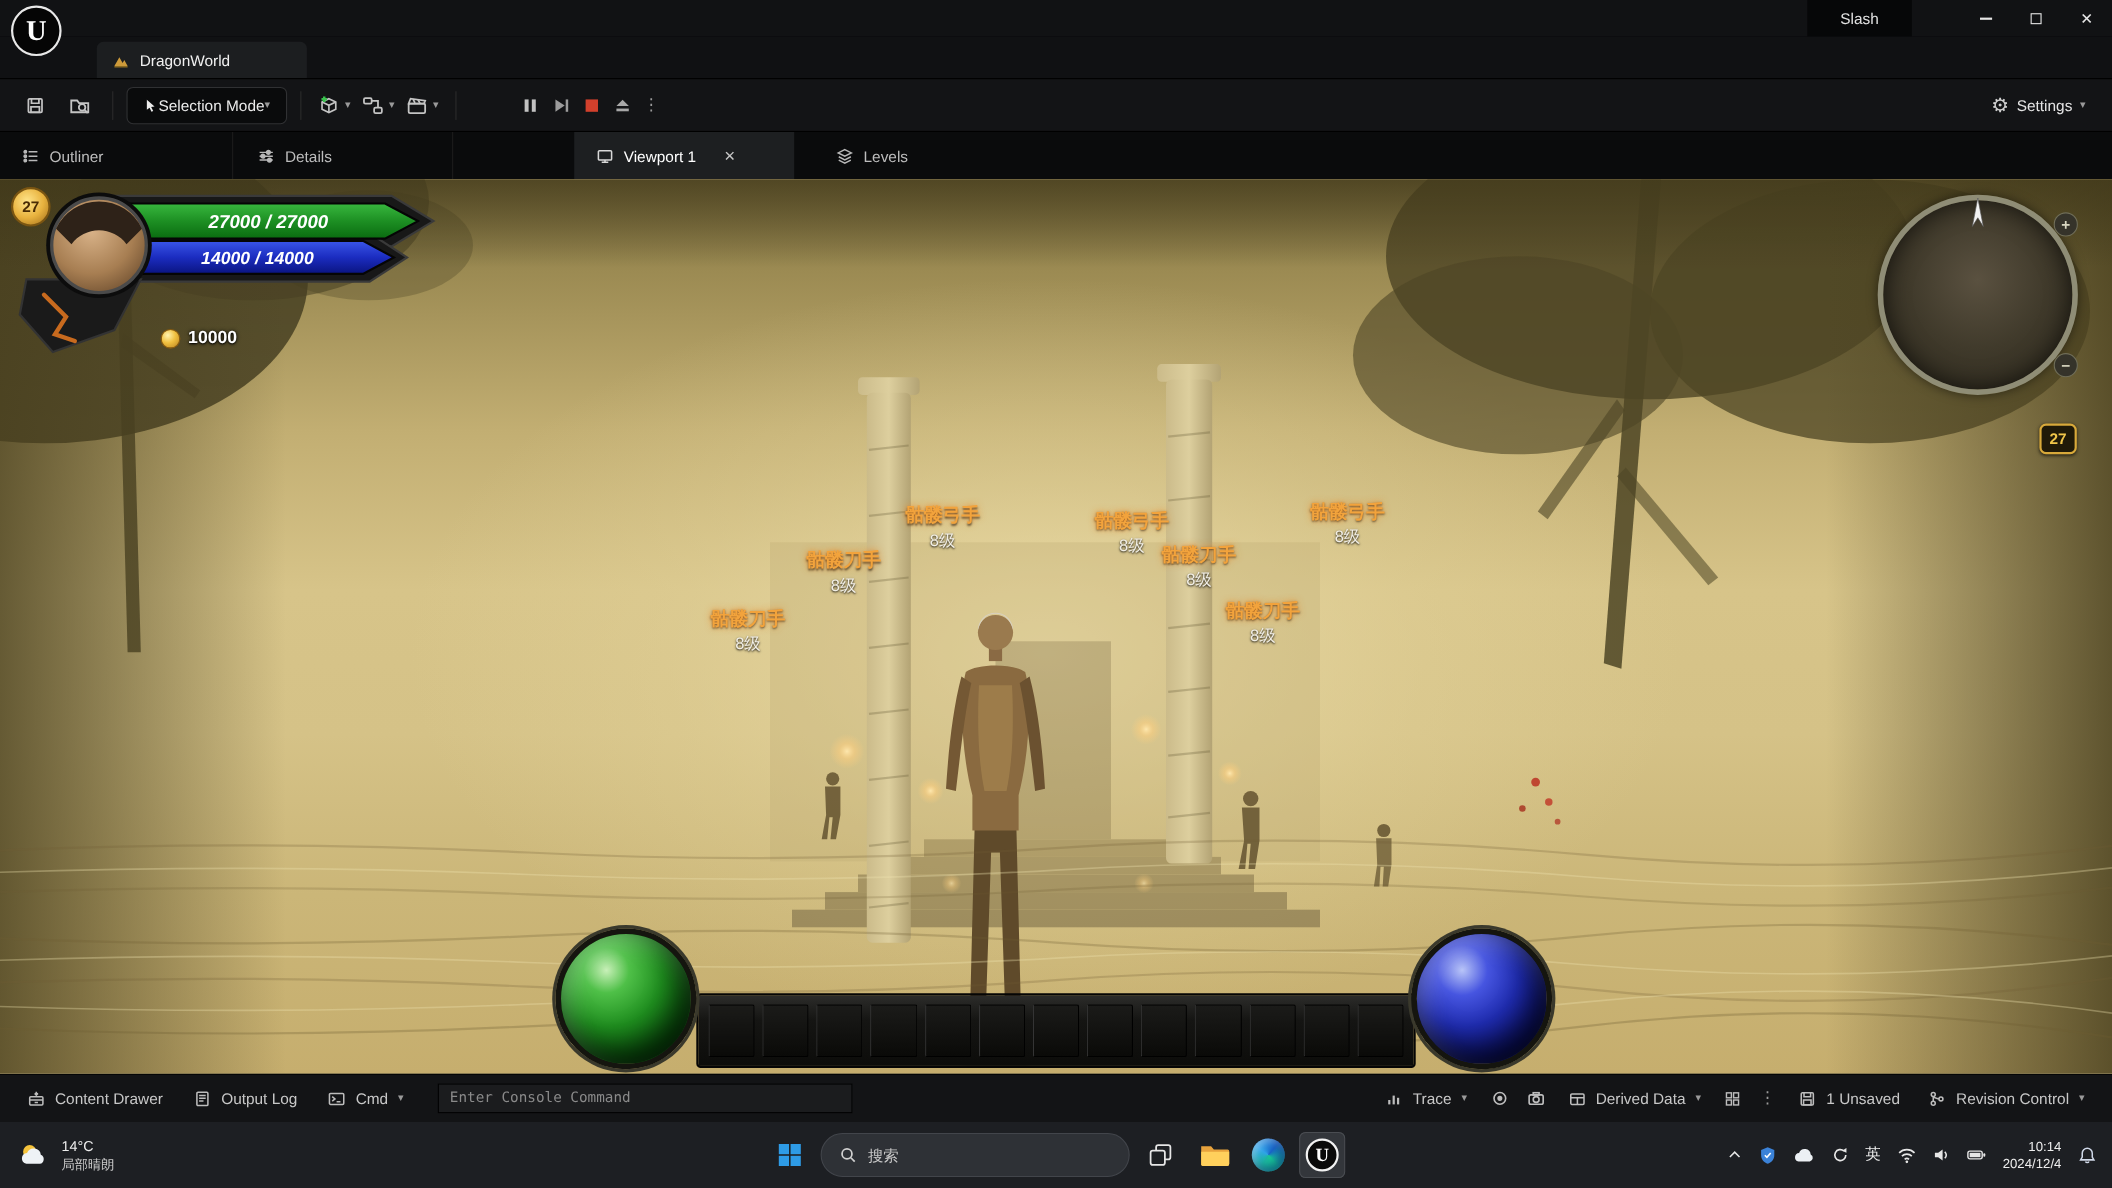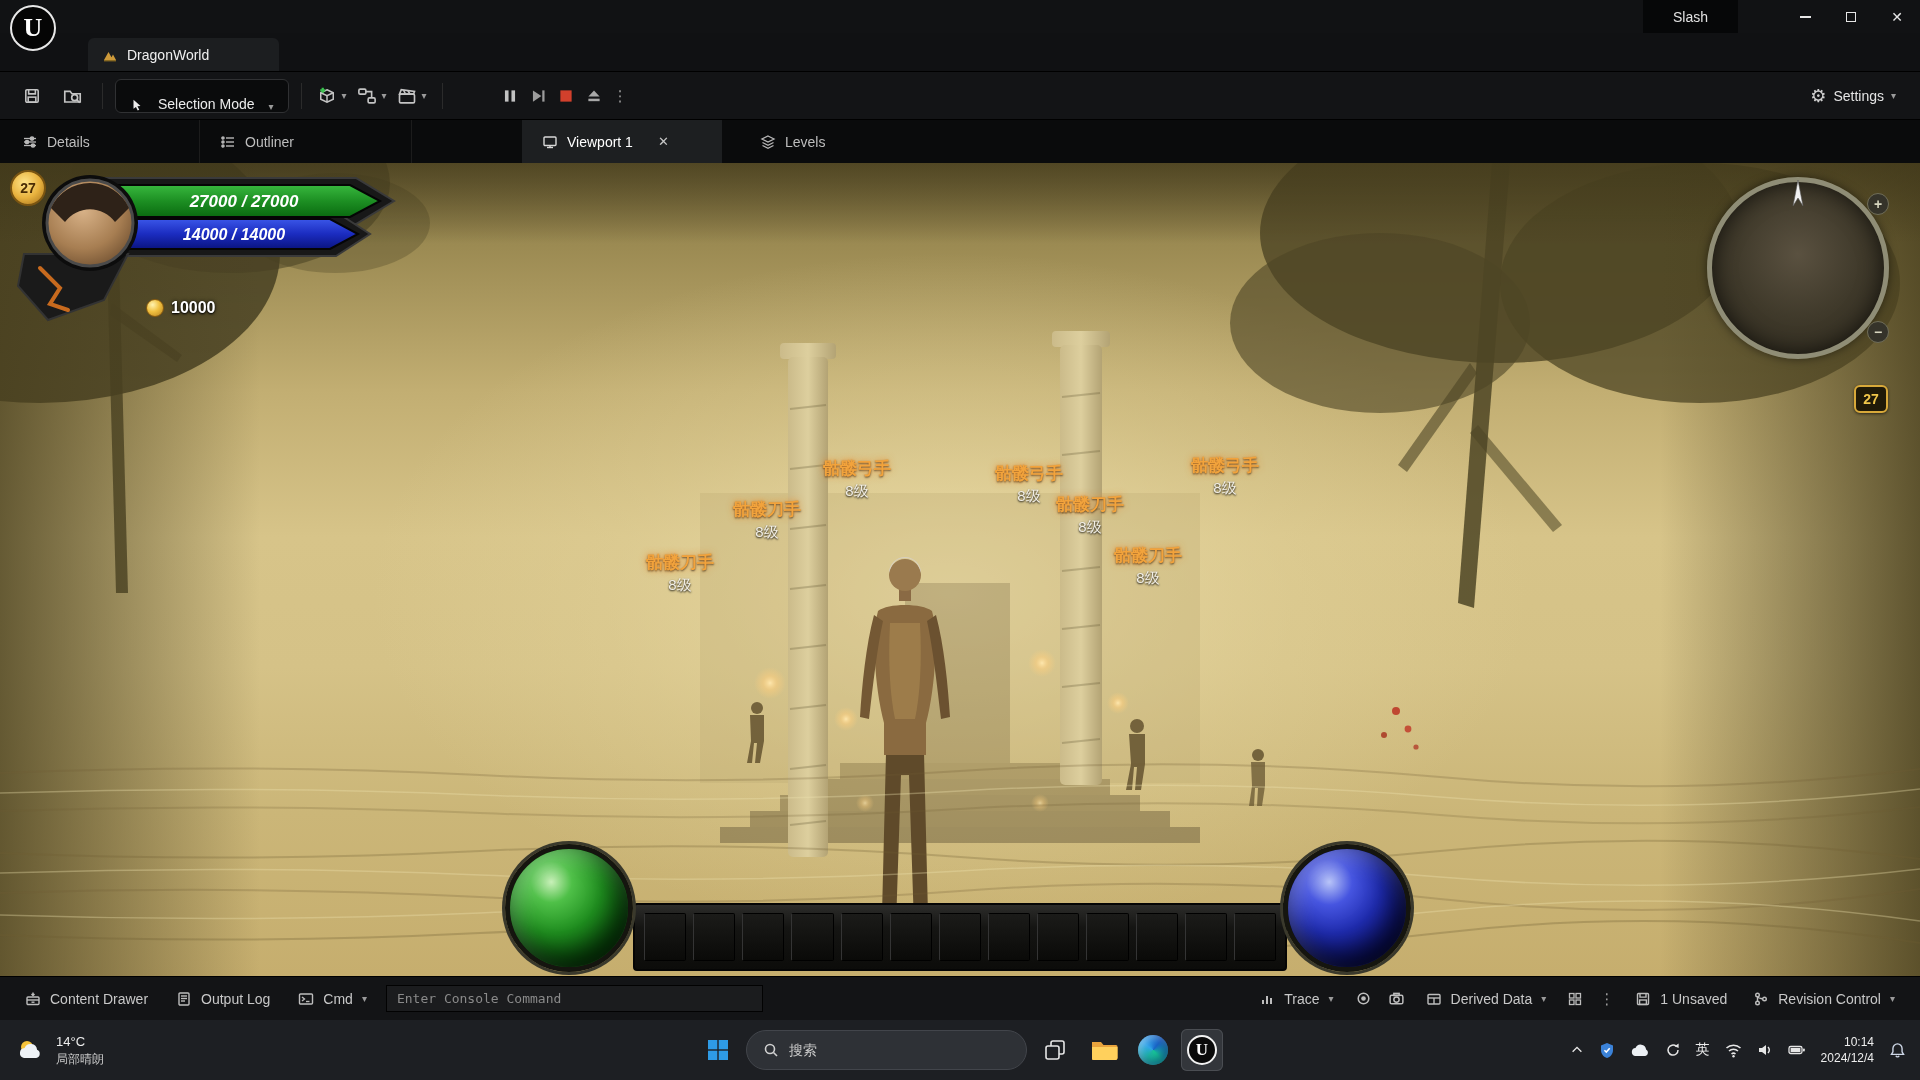--- a/index.html
+++ b/index.html
@@ -23,22 +23,22 @@
   
   .tabrow{height:38px;background:#101113;display:flex;align-items:flex-end;padding-left:88px}
   .project-tab{height:33px;background:#1c1e20;border-radius:6px 6px 0 0;display:flex;align-items:center;gap:9px;
     padding:0 70px 0 14px;color:#f0f0f0;font-size:14px}
 
   
   .toolbar{height:49px;background:#131416;border-top:1px solid #000;border-bottom:1px solid #000;
     display:flex;align-items:center;padding:0 14px;gap:4px}
   .tool-btn{height:34px;min-width:36px;display:flex;align-items:center;justify-content:center;gap:5px;color:#cfcfcf;border-radius:4px}
   .sep{width:1px;height:26px;background:#2b2b2b;margin:0 8px}
-  .sel-mode{background:#0a0b0c;border:1px solid #303133;border-radius:6px;height:34px;padding:0 14px;display:flex;gap:14px;
-    align-items:flex-end;font-size:14px;color:#ececec}
+  .sel-mode{background:#0a0b0c;border:1px solid #303133;border-radius:6px;height:34px;padding:0 14px;display:flex;gap:0;
+    align-items:center;font-size:14px;color:#ececec}
   .chev{font-size:10px;color:#9a9a9a;line-height:1}
   .play-group{display:flex;align-items:center;gap:10px;margin-left:46px}
   .settings{margin-left:auto;display:flex;align-items:center;gap:7px;color:#e4e4e4;font-size:14px;padding-right:10px}
   .gear{font-size:18px;color:#cfcfcf}
 
   
   .paneltabs{height:43px;background:#0a0b0c;display:flex;align-items:stretch;font-size:14px;color:#bdbdbd}
   .ptab{display:flex;align-items:center;gap:9px;padding:0 20px;border-right:1px solid #1c1c1c}
   .ptab.active{background:#1d1f21;color:#fff;border-right:none}
   .ptab .close{margin-left:16px;color:#c8c8c8;font-size:13px}
@@ -84,21 +84,21 @@
   .slotbar{position:absolute;left:633px;top:740px;width:654px;height:68px;border:2px solid #050505;border-radius:4px;
     background:linear-gradient(#2c2c2a,#151513 35%,#0c0c0a);display:flex;align-items:center;padding:7px 9px;gap:7px}
   .slot{flex:1;height:48px;border:1px solid #000;border-left:1px solid #343434;border-radius:2px;
     background:linear-gradient(#1b1b19,#0a0a08)}
 
   
   .statusbar{height:44px;background:#131416;border-top:1px solid #000;display:flex;align-items:center;
     color:#c8c8c8;font-size:14px;padding:0 12px;gap:2px}
   .sb-item{display:flex;align-items:center;gap:9px;padding:0 13px;height:100%}
   .console-input{width:377px;height:27px;background:#1b1c1e;border:1px solid #020202;color:#bdbdbd;
-    font-family:"DejaVu Sans Mono",monospace;font-size:13px;padding:0 10px;margin-left:4px}
+    font-family:"DejaVu Sans Mono",monospace;font-size:13px;padding:0 10px;margin-left:16px}
   .console-input::placeholder{color:#8a8a8a}
   .sb-right{margin-left:auto;display:flex;align-items:flex-end;height:100%}
   .sb-iconbtn{padding:0 8px;display:flex;align-items:center;height:100%}
 
   
   .taskbar{height:60px;background:#1d1f23;display:flex;align-items:center;position:relative;color:#e8e8e8}
   .weather{display:flex;align-items:center;gap:10px;padding-left:16px}
   .weather-txt{line-height:1.35}
   .weather-txt .t{font-size:13px;color:#ececec}
   .weather-txt .d{font-size:12px;color:#c9c9c9}
@@ -220,41 +220,41 @@
       <span class="chev" style="font-size:15px">⋮</span>
     </div>
     <div class="settings">
       <span class="gear">⚙</span>
       <span>Settings</span>
       <span class="chev">▾</span>
     </div>
   </div>
 
   <div class="paneltabs">
+    <div class="ptab w1">
+      <svg class="i" width="16" height="16" viewBox="0 0 16 16" stroke="#b8b8b8" stroke-width="1.4">
+          <circle cx="3" cy="4" r="1.1" fill="#b8b8b8"></circle>
+          <line x1="6" y1="4" x2="14" y2="4"></line>
+          <circle cx="3" cy="8" r="1.1" fill="#b8b8b8"></circle>
+          <line x1="6" y1="8" x2="14" y2="8"></line>
+          <circle cx="3" cy="12" r="1.1" fill="#b8b8b8"></circle>
+          <line x1="6" y1="12" x2="14" y2="12"></line>
+        </svg>
+      <span>Outliner</span>
+    </div>
     <div class="ptab w2">
       <svg class="i" width="16" height="16" viewBox="0 0 16 16" stroke="#b8b8b8" stroke-width="1.3" fill="#b8b8b8">
           <line x1="2" y1="4.5" x2="14" y2="4.5"></line>
           <circle cx="10" cy="4.5" r="1.7"></circle>
           <line x1="2" y1="8" x2="14" y2="8"></line>
           <circle cx="5" cy="8" r="1.7"></circle>
           <line x1="2" y1="11.5" x2="14" y2="11.5"></line>
           <circle cx="11" cy="11.5" r="1.7"></circle>
         </svg>
       <span>Details</span>
-    </div>
-    <div class="ptab w1">
-      <svg class="i" width="16" height="16" viewBox="0 0 16 16" stroke="#b8b8b8" stroke-width="1.4">
-          <circle cx="3" cy="4" r="1.1" fill="#b8b8b8"></circle>
-          <line x1="6" y1="4" x2="14" y2="4"></line>
-          <circle cx="3" cy="8" r="1.1" fill="#b8b8b8"></circle>
-          <line x1="6" y1="8" x2="14" y2="8"></line>
-          <circle cx="3" cy="12" r="1.1" fill="#b8b8b8"></circle>
-          <line x1="6" y1="12" x2="14" y2="12"></line>
-        </svg>
-      <span>Outliner</span>
     </div>
     <div class="ptab active">
       <svg class="i" width="16" height="16" viewBox="0 0 16 16" fill="none" stroke="#d8d8d8" stroke-width="1.4">
           <rect x="2" y="3" width="12" height="8.5" rx="1"></rect>
           <line x1="8" y1="11.5" x2="8" y2="13.5"></line>
           <line x1="5" y1="13.5" x2="11" y2="13.5"></line>
         </svg>
       <span>Viewport 1</span>
       <span class="close">✕</span>
     </div>

